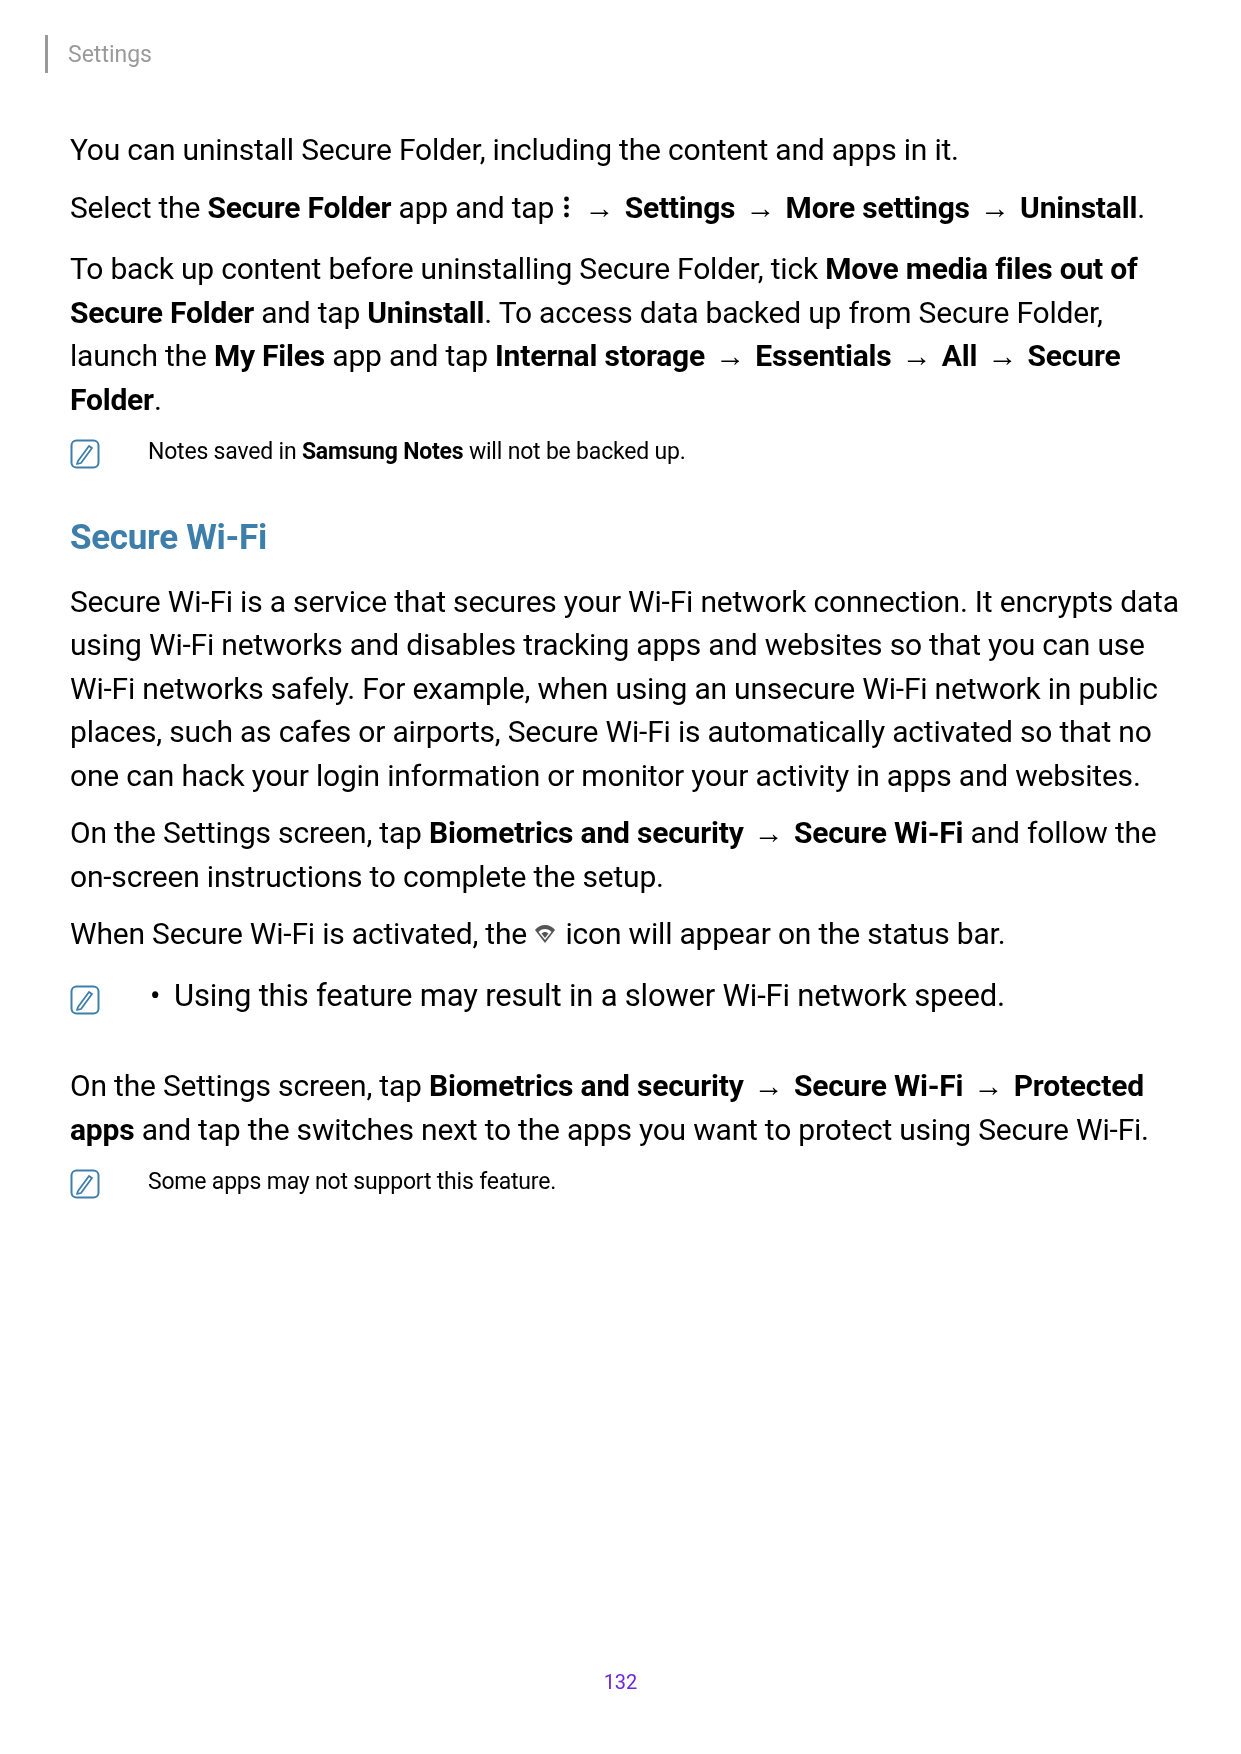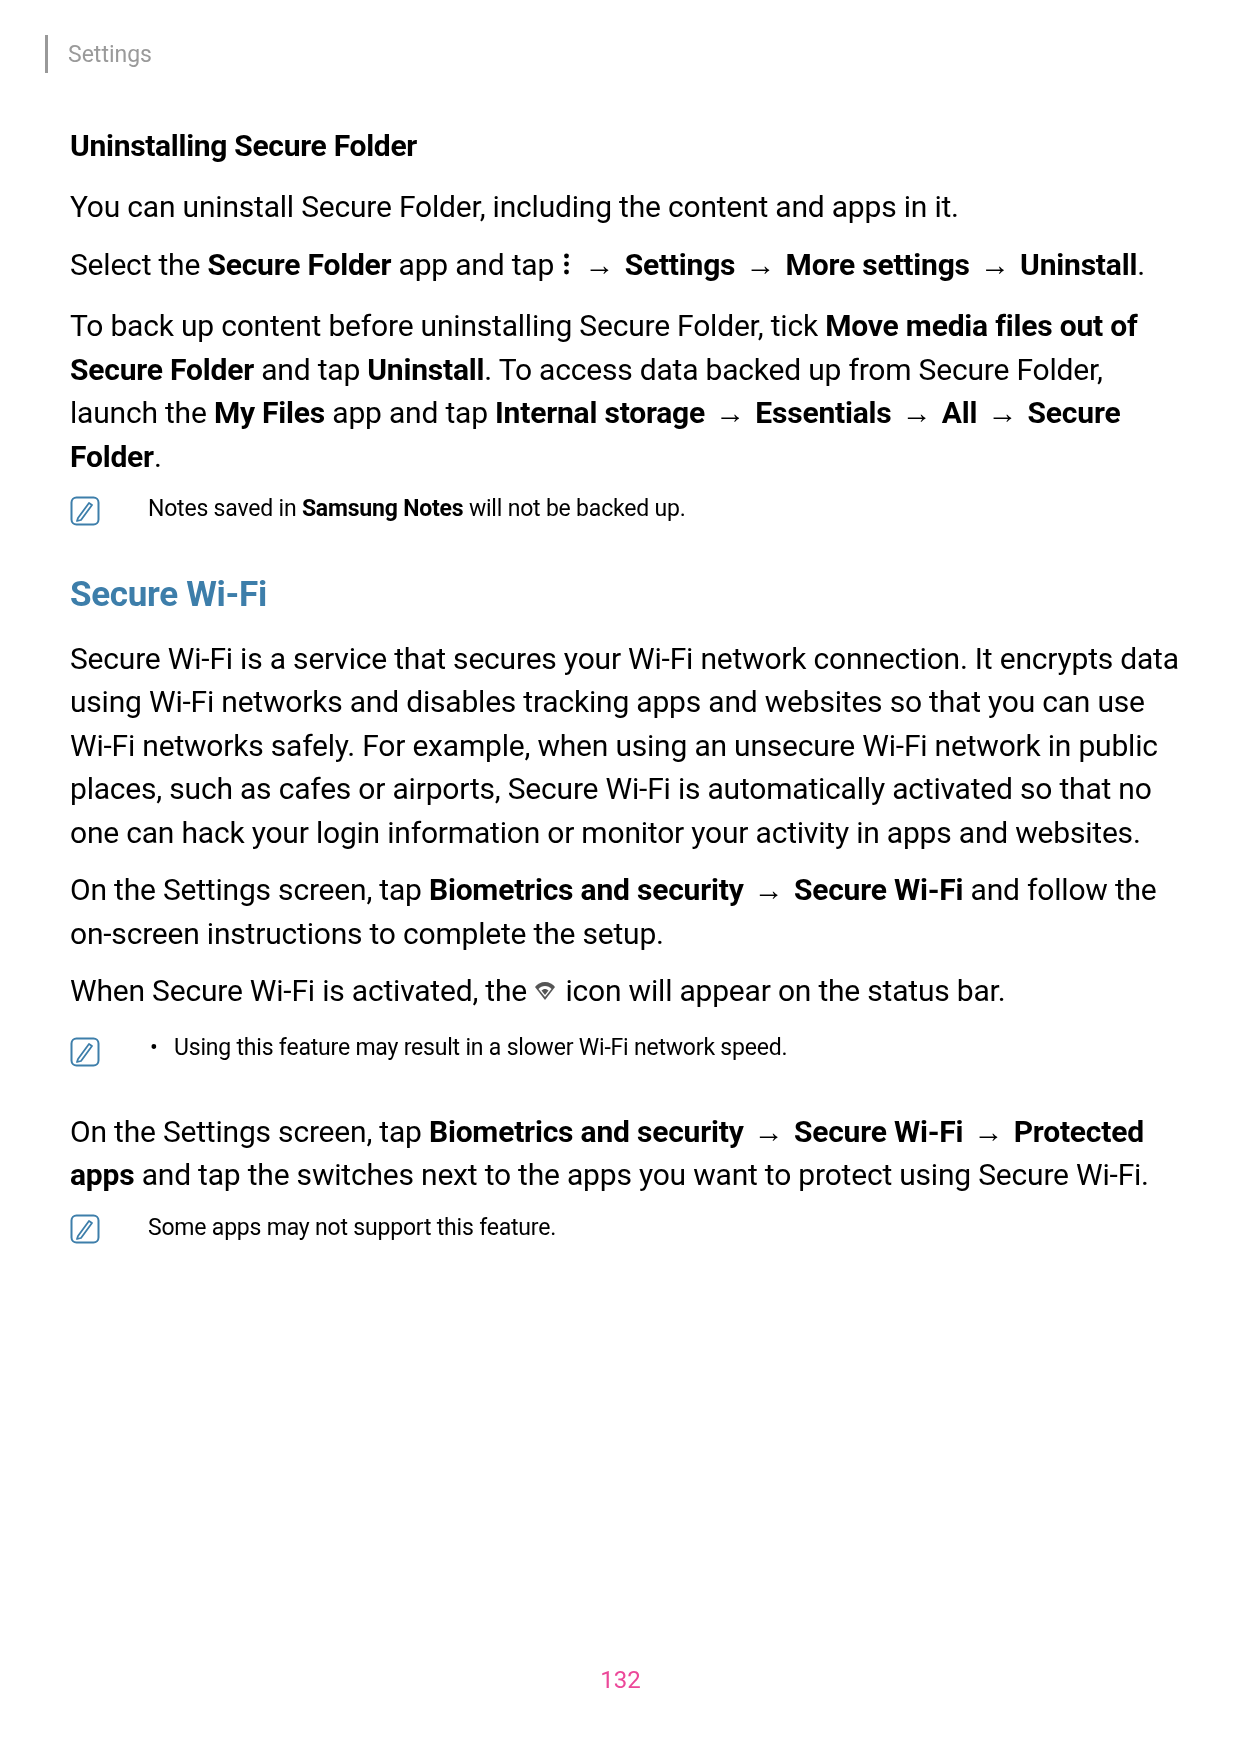--- a/index.html
+++ b/index.html
@@ -77,21 +77,21 @@
       line-height: 1.45;
       color: #000;
       flex: 1;
       letter-spacing: -0.2px;
     }
     .bullet-list {
       list-style: none;
       flex: 1;
     }
     .bullet-item {
-      font-size: 23px;
+      font-size: 31px;
       line-height: 1.45;
       color: #000;
       padding-left: 26px;
       position: relative;
       margin-bottom: 6px;
       letter-spacing: -0.2px;
     }
     .bullet-item::before {
       content: "•";
       position: absolute;
@@ -107,39 +107,38 @@
       display: inline-block;
       vertical-align: middle;
       margin: 0 2px 3px 0;
     }
     .page-number {
       position: absolute;
       bottom: 60px;
       left: 0;
       right: 0;
       text-align: center;
-      font-size: 24px;
-      color: #ec4899;
+      font-size: 20px;
+      color: #6d28d9;
     }
     .sec1 { margin-bottom: 30px; }
     .sec2 { margin-bottom: 40px; }
   </style>
 </head>
 <body>
 
 <div class="page">
   <div class="header">
     <div class="header-rule"></div>
     <span class="header-title">Settings</span>
   </div>
 
   <div class="content">
 
     <div class="sec1">
-      <div class="h2">Uninstalling Secure Folder</div>
 
       <div class="para">You can uninstall Secure Folder, including the content and apps in it.</div>
 
       <div class="para">
         <span>Select the </span><span class="bold">Secure Folder</span><span> app and tap </span><span class="more-icon"><svg width="7" height="22" viewBox="0 0 7 22">
               <circle cx="3.5" cy="3" r="2.4" fill="#000"></circle>
               <circle cx="3.5" cy="11" r="2.4" fill="#000"></circle>
               <circle cx="3.5" cy="19" r="2.4" fill="#000"></circle>
             </svg></span><span class="arrow"> → </span><span class="bold">Settings</span><span class="arrow"> → </span><span class="bold">More settings</span><span class="arrow"> → </span><span class="bold">Uninstall</span><span>.</span>
       </div>

